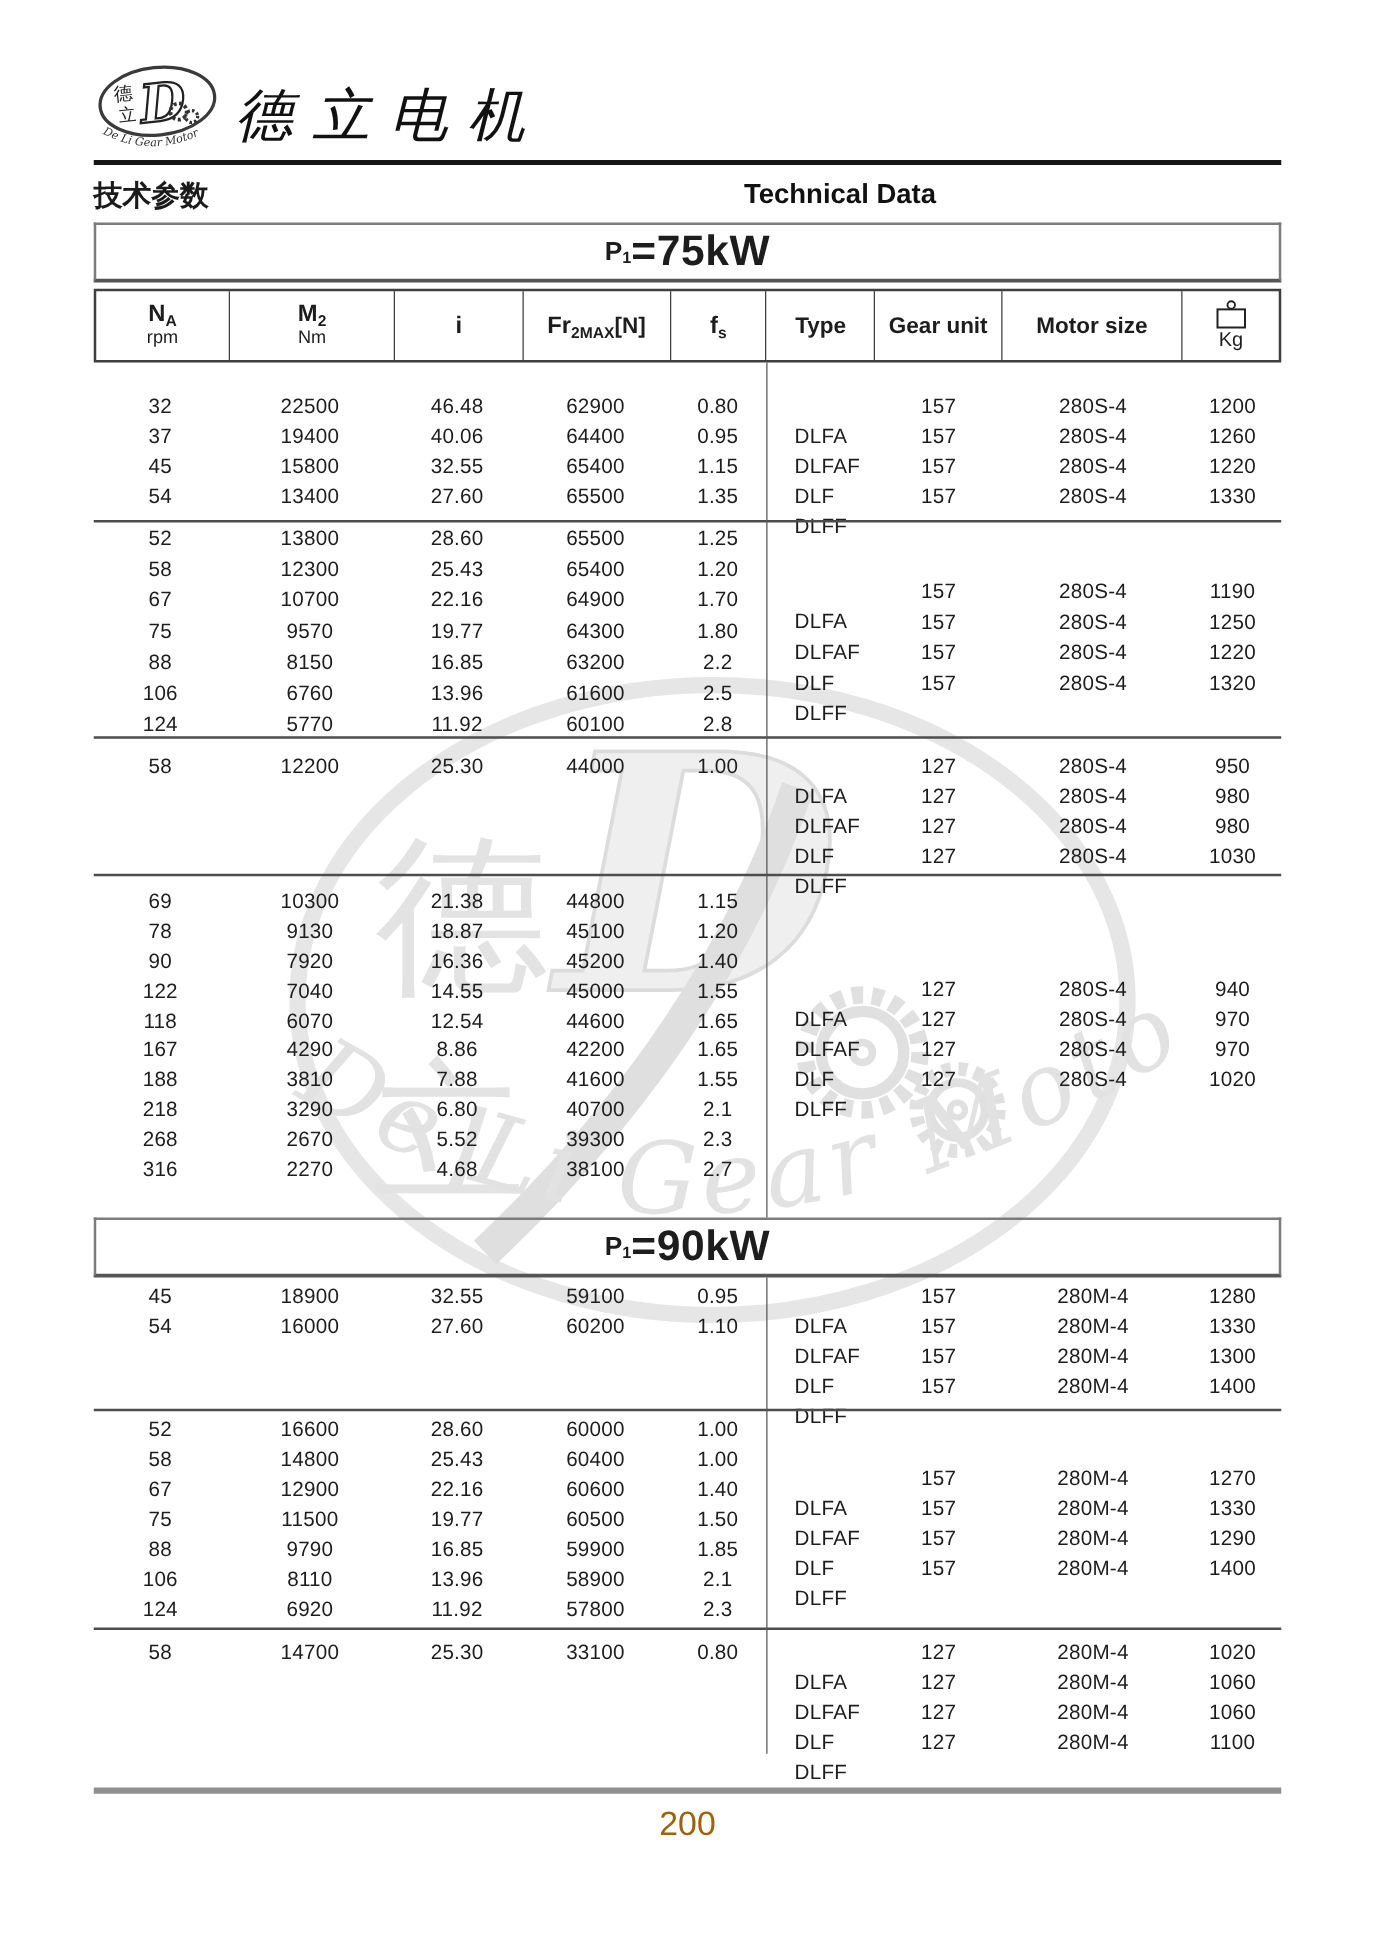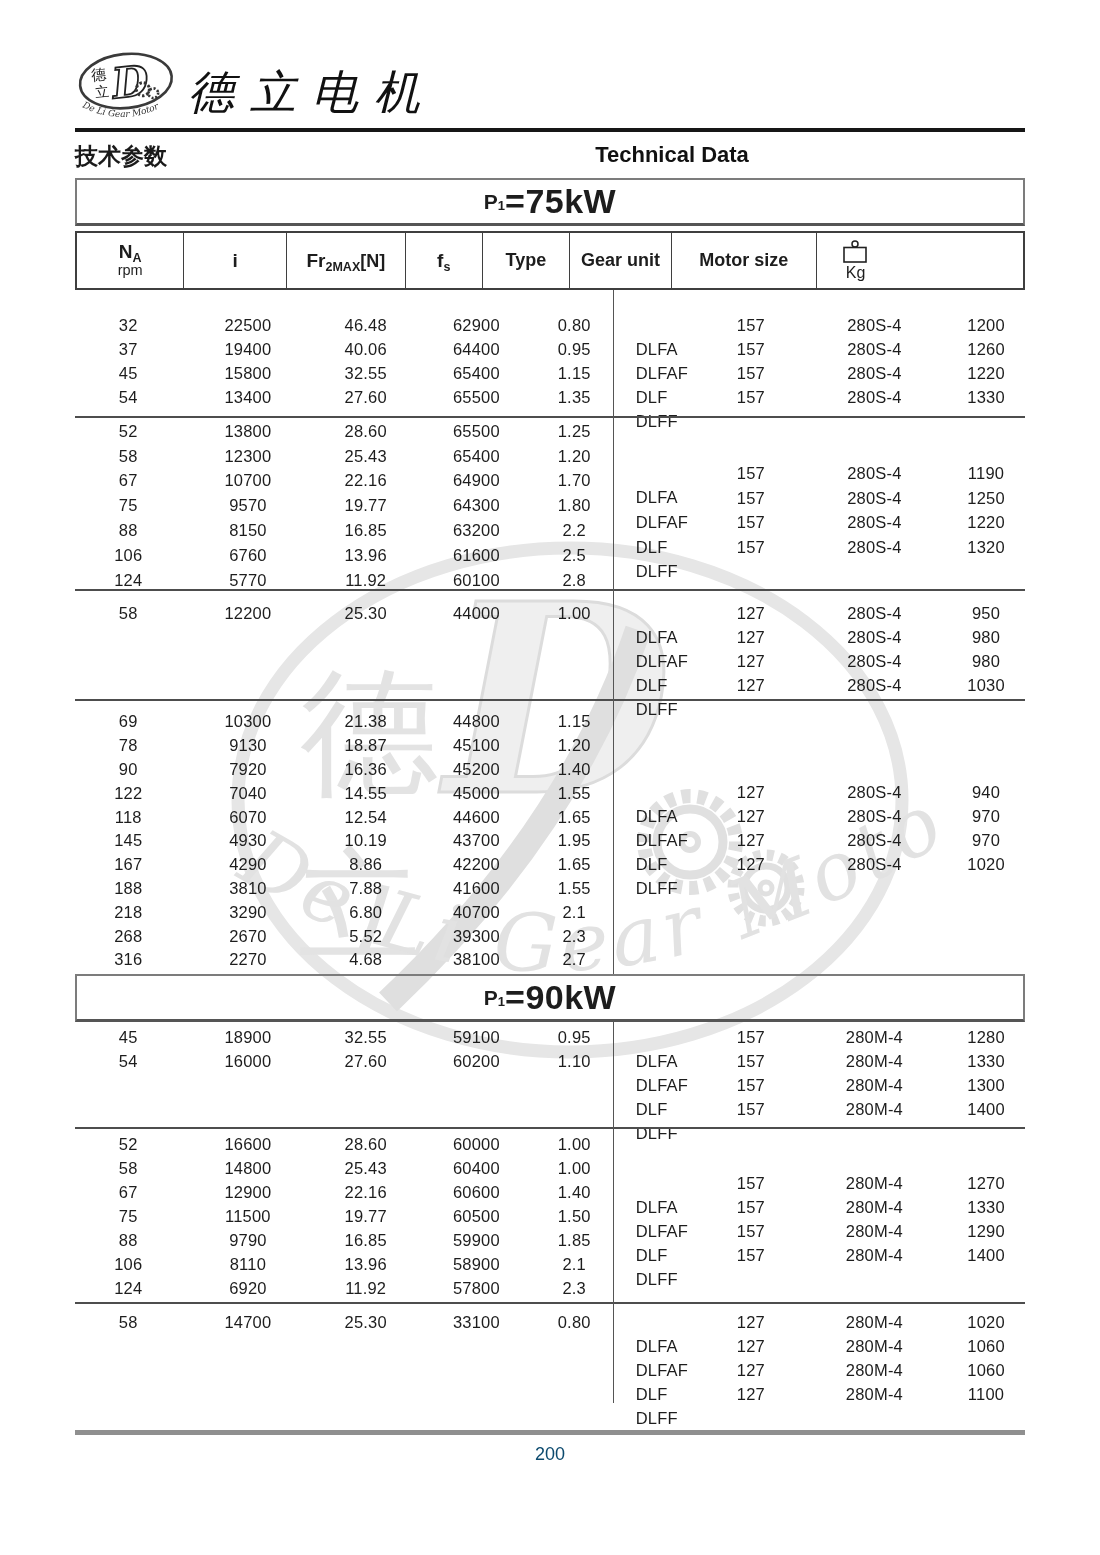--- a/index.html
+++ b/index.html
@@ -46,21 +46,21 @@
   .zone{position:absolute;top:0;box-sizing:border-box;}
   .drow{display:flex;align-items:center;}
   .dcell{font-size:16.5px;letter-spacing:0.2px;text-align:center;white-space:nowrap;}
   .dcell.type{text-align:left;padding-left:23px;box-sizing:border-box;margin-top:48px;}
   .sep{position:absolute;left:75px;width:950px;height:2px;background:#4d4d4d;}
   .vdiv{position:absolute;width:1.3px;background:#555;}
 
   
   .foot-rule{position:absolute;left:75px;top:1430px;width:950px;height:4.5px;background:#8f8f8f;}
   .page-num{position:absolute;left:75px;top:1444px;width:950px;text-align:center;
-            font-size:18px;color:#0c4a6e;}
+            font-size:27px;color:#a16207;}
 </style>
 </head>
 <body>
 
 <div class="page">
 
   <svg class="watermark" width="900" height="620" viewBox="0 0 900 620">
     <ellipse cx="420" cy="320" rx="332" ry="252" fill="none" stroke="#e6e6e6" stroke-width="13"></ellipse>
     <text x="295" y="312" font-family="DejaVu Serif, serif" font-style="italic" font-weight="bold" font-size="262" fill="#efefef" stroke="#dcdcdc" stroke-width="3">D</text>
     <path d="M 488 150 Q 420 350 238 522" fill="none" stroke="#dfdfdf" stroke-width="26"></path>
@@ -111,20 +111,24 @@
     <span class="b-small">P</span>
       <span class="b-sub">1</span>
       <span class="b-big">=90kW</span>
   </div>
 
   <div class="thead" id="thead">
       <div class="th" style="width: 106.4px;">
         <span><span class="main">N</span><span class="sub">A</span></span>
         <span class="unit">rpm</span>
       </div>
+      <div class="th" style="width: 133px;">
+        <span><span class="main">M</span><span class="sub">2</span></span>
+        <span class="unit">Nm</span>
+      </div>
       <div class="th" style="width: 102.6px;">
         <span><span class="main">i</span></span>
       </div>
       <div class="th" style="width: 118.75px;">
         <span><span class="main">Fr</span><span class="sub">2MAX</span><span class="suffix">[N]</span></span>
       </div>
       <div class="th" style="width: 76.95px;">
         <span><span class="main">f</span><span class="sub">s</span></span>
       </div>
       <div class="th" style="width: 87.4px;">
@@ -353,27 +357,20 @@
             <div class="dcell" style="width: 76.95px;">1.55</div>
           </div>
           <div class="drow" style="height: 23.8px;">
             <div class="dcell" style="width: 106.4px;">118</div>
             <div class="dcell" style="width: 133px;">6070</div>
             <div class="dcell" style="width: 102.6px;">12.54</div>
             <div class="dcell" style="width: 118.75px;">44600</div>
             <div class="dcell" style="width: 76.95px;">1.65</div>
           </div>
           <div class="drow" style="height: 23.8px;">
-            <div class="dcell" style="width: 106.4px;">145</div>
-            <div class="dcell" style="width: 133px;">4930</div>
-            <div class="dcell" style="width: 102.6px;">10.19</div>
-            <div class="dcell" style="width: 118.75px;">43700</div>
-            <div class="dcell" style="width: 76.95px;">1.95</div>
-          </div>
-          <div class="drow" style="height: 23.8px;">
             <div class="dcell" style="width: 106.4px;">167</div>
             <div class="dcell" style="width: 133px;">4290</div>
             <div class="dcell" style="width: 102.6px;">8.86</div>
             <div class="dcell" style="width: 118.75px;">42200</div>
             <div class="dcell" style="width: 76.95px;">1.65</div>
           </div>
           <div class="drow" style="height: 23.8px;">
             <div class="dcell" style="width: 106.4px;">188</div>
             <div class="dcell" style="width: 133px;">3810</div>
             <div class="dcell" style="width: 102.6px;">7.88</div>

